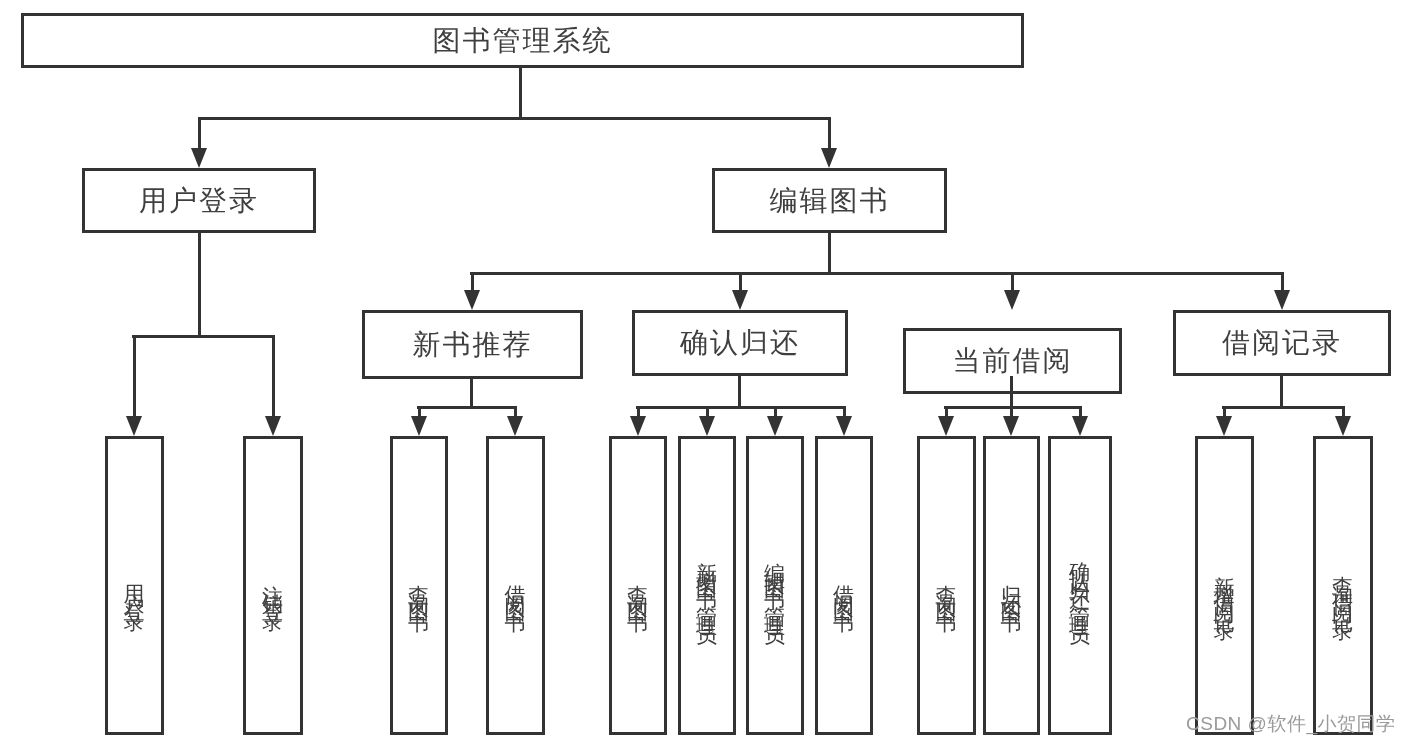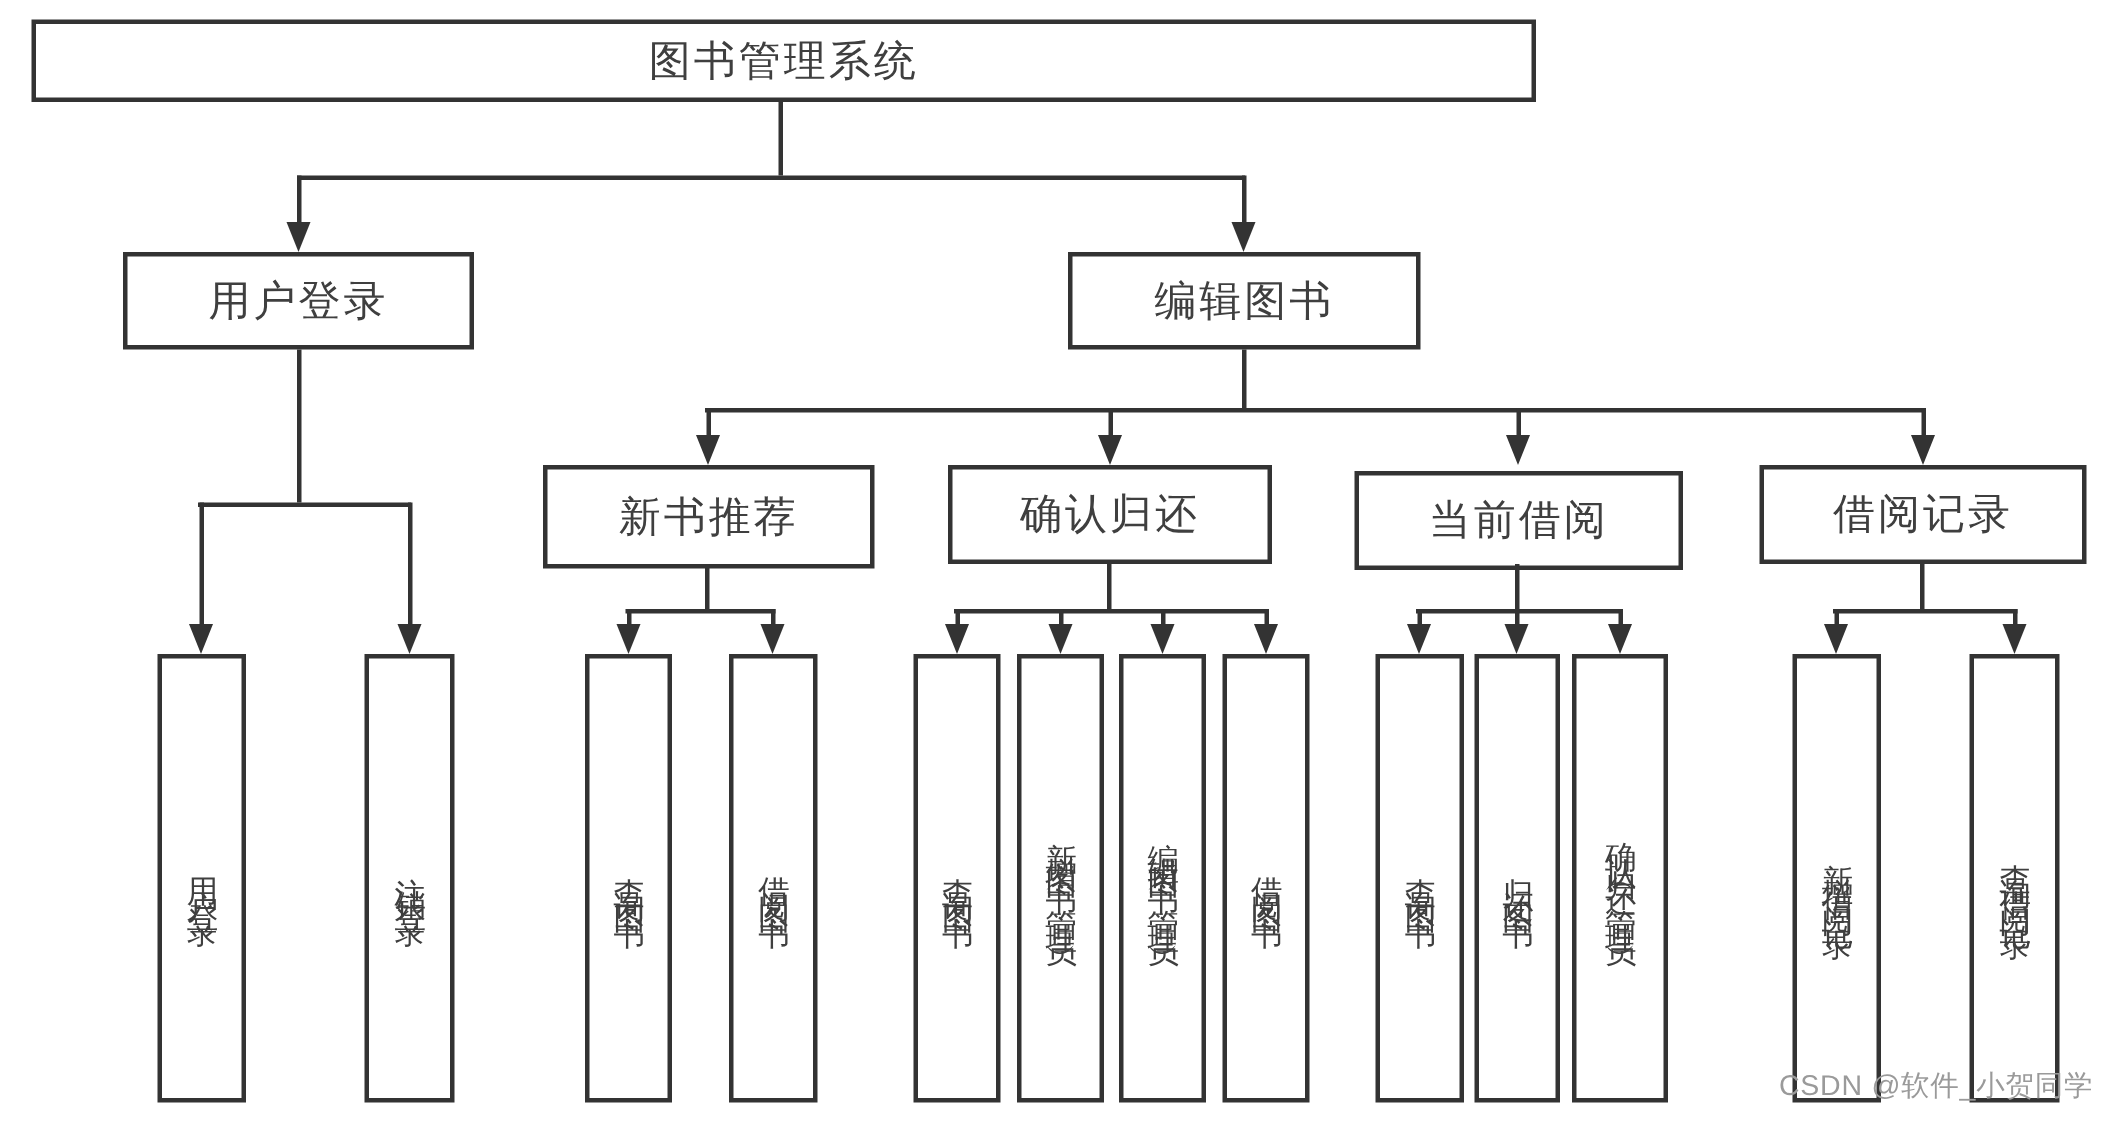--- a/index.html
+++ b/index.html
@@ -109,21 +109,21 @@
   <div class="arrow" style="left:732px;top:272px;height:38px"></div>
   <div class="arrow" style="left:1004px;top:272px;height:38px"></div>
   <div class="arrow" style="left:1274px;top:272px;height:38px"></div>
 
   <div class="box" style="left:362px;top:310px;width:221px;height:69px">
     <span class="t">新书推荐</span>
   </div>
   <div class="box" style="left:632px;top:310px;width:216px;height:66px">
     <span class="t">确认归还</span>
   </div>
-  <div class="box" style="left:903px;top:314px;width:219px;height:66px">
+  <div class="box" style="left:903px;top:328px;width:219px;height:66px">
     <span class="t">当前借阅</span>
   </div>
   <div class="box" style="left:1173px;top:310px;width:218px;height:66px">
     <span class="t">借阅记录</span>
   </div>
 
   <div class="vline" style="left:470px;top:376px;height:30px"></div>
   <div class="hline" style="left:417px;top:406px;width:100px"></div>
   <div class="arrow" style="left:411px;top:406px;height:30px"></div>
   <div class="arrow" style="left:507px;top:406px;height:30px"></div>

